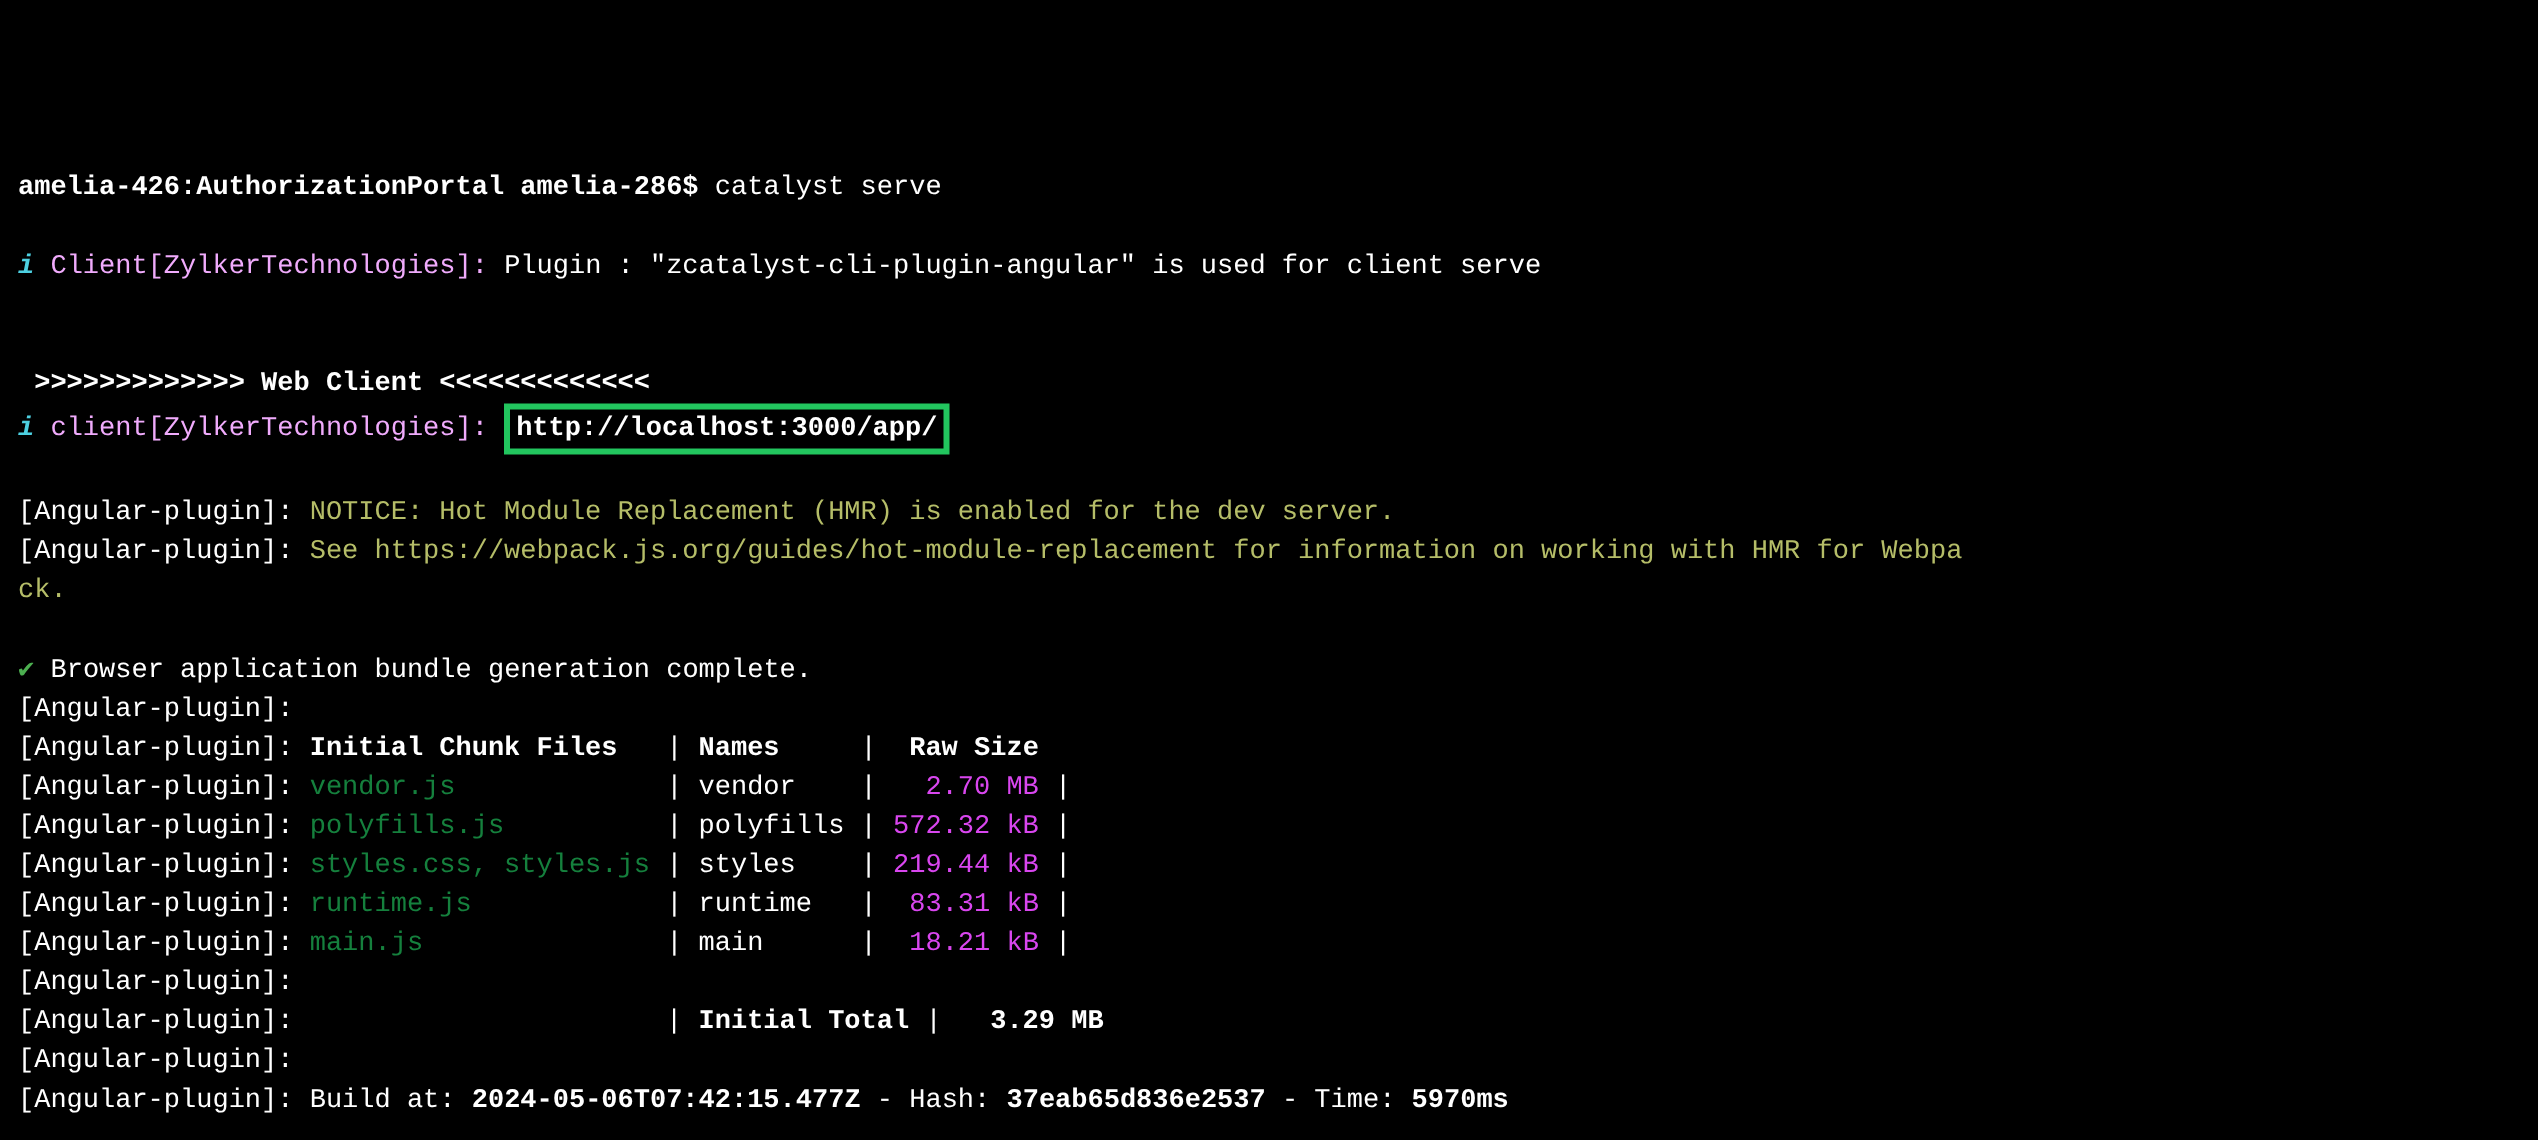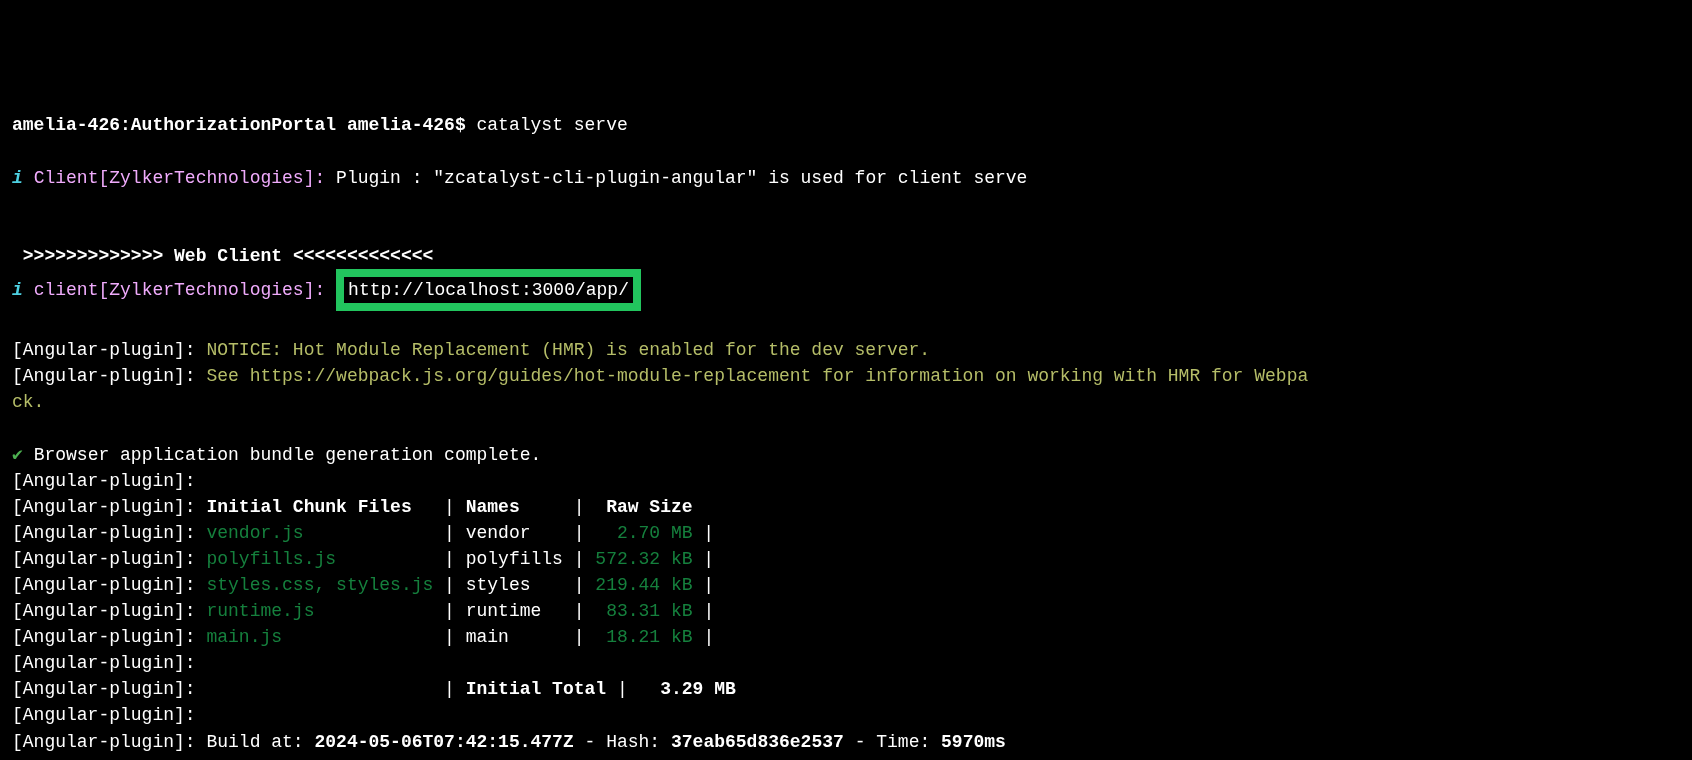--- a/index.html
+++ b/index.html
@@ -11,34 +11,35 @@
     font-size: 18px;
     line-height: 1.45;
     white-space: pre;
     overflow: hidden;
   }
   .bold { font-weight: 700; }
   .cyan { color: #f0abfc; }
   .info-i { color: #4dd0e1; font-weight: 700; font-style: italic; }
   .olive { color: #b5bd68; }
   .green { color: #15803d; }
-  .size-cyan { color: #15803d; }
+  .size-cyan { color: #d946ef; }
   .check { color: #4caf50; }
   .highlight-box {
-    border: 8px solid #22c55e;
+    border: 4px solid #22c55e;
     padding: 0 4px;
     display: inline-block;
+    font-weight: bold;
   }
 </style>
 </head>
 <body>
 
 
 
-<div><span><span class="bold">amelia-426:AuthorizationPortal</span> <span class="bold">amelia-426$</span> <span>catalyst serve</span></span>
+<div><span><span class="bold">amelia-426:AuthorizationPortal</span> <span class="bold">amelia-286$</span> <span>catalyst serve</span></span>
 
 <span><span class="info-i">i</span> <span class="cyan">Client[ZylkerTechnologies]:</span> <span>Plugin : "zcatalyst-cli-plugin-angular" is used for client serve</span></span>
 
 
  <span class="bold"><span>&gt;&gt;&gt;&gt;&gt;&gt;&gt;&gt;&gt;&gt;&gt;&gt;&gt;</span> <span>Web Client</span> <span>&lt;&lt;&lt;&lt;&lt;&lt;&lt;&lt;&lt;&lt;&lt;&lt;&lt;</span></span>
 <span><span class="info-i">i</span> <span class="cyan">client[ZylkerTechnologies]:</span> <span class="highlight-box"><span>http://localhost:3000/app/</span></span></span>
 
 <span>[Angular-plugin]:</span> <span class="olive">NOTICE: Hot Module Replacement (HMR) is enabled for the dev server.</span>
 <span>[Angular-plugin]:</span> <span class="olive">See https://webpack.js.org/guides/hot-module-replacement for information on working with HMR for Webpa</span>
 <span class="olive">ck.</span>

